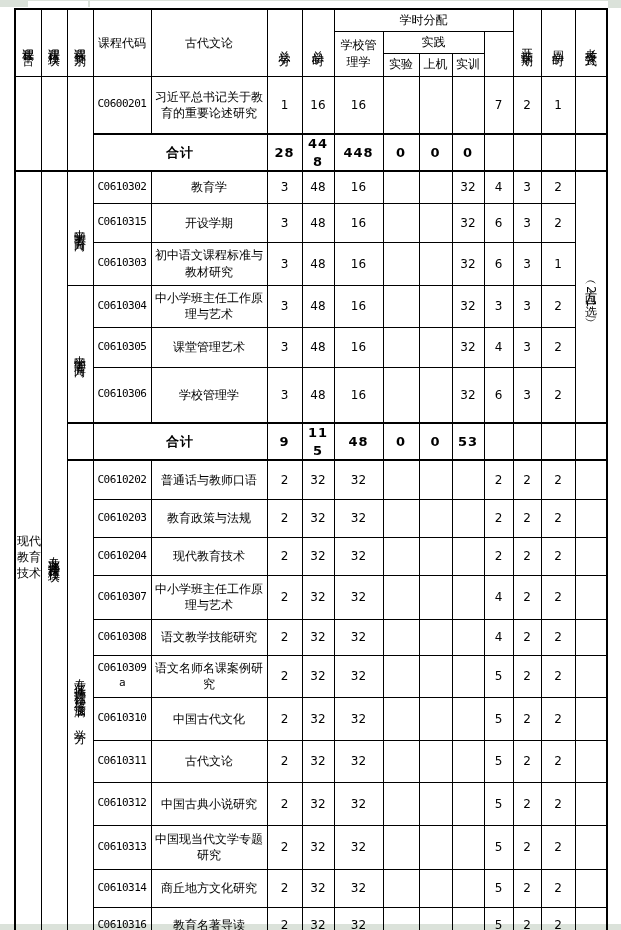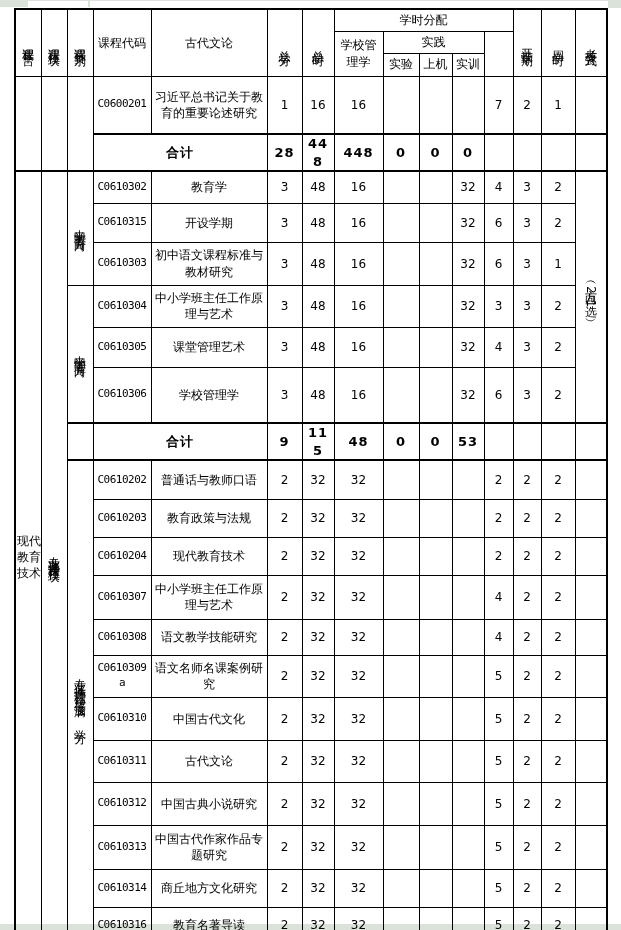--- a/index.html
+++ b/index.html
@@ -339,21 +339,21 @@
     <td></td>
     <td></td>
     <td></td>
     <td>5</td>
     <td>2</td>
     <td>2</td>
     <td></td>
   </tr>
   <tr style="height:44px">
     <td class="code">C0610313</td>
-    <td>中国古代作家作品专题研究</td>
+    <td>中国现当代文学专题研究</td>
     <td>2</td>
     <td>32</td>
     <td>32</td>
     <td></td>
     <td></td>
     <td></td>
     <td>5</td>
     <td>2</td>
     <td>2</td>
     <td></td>

